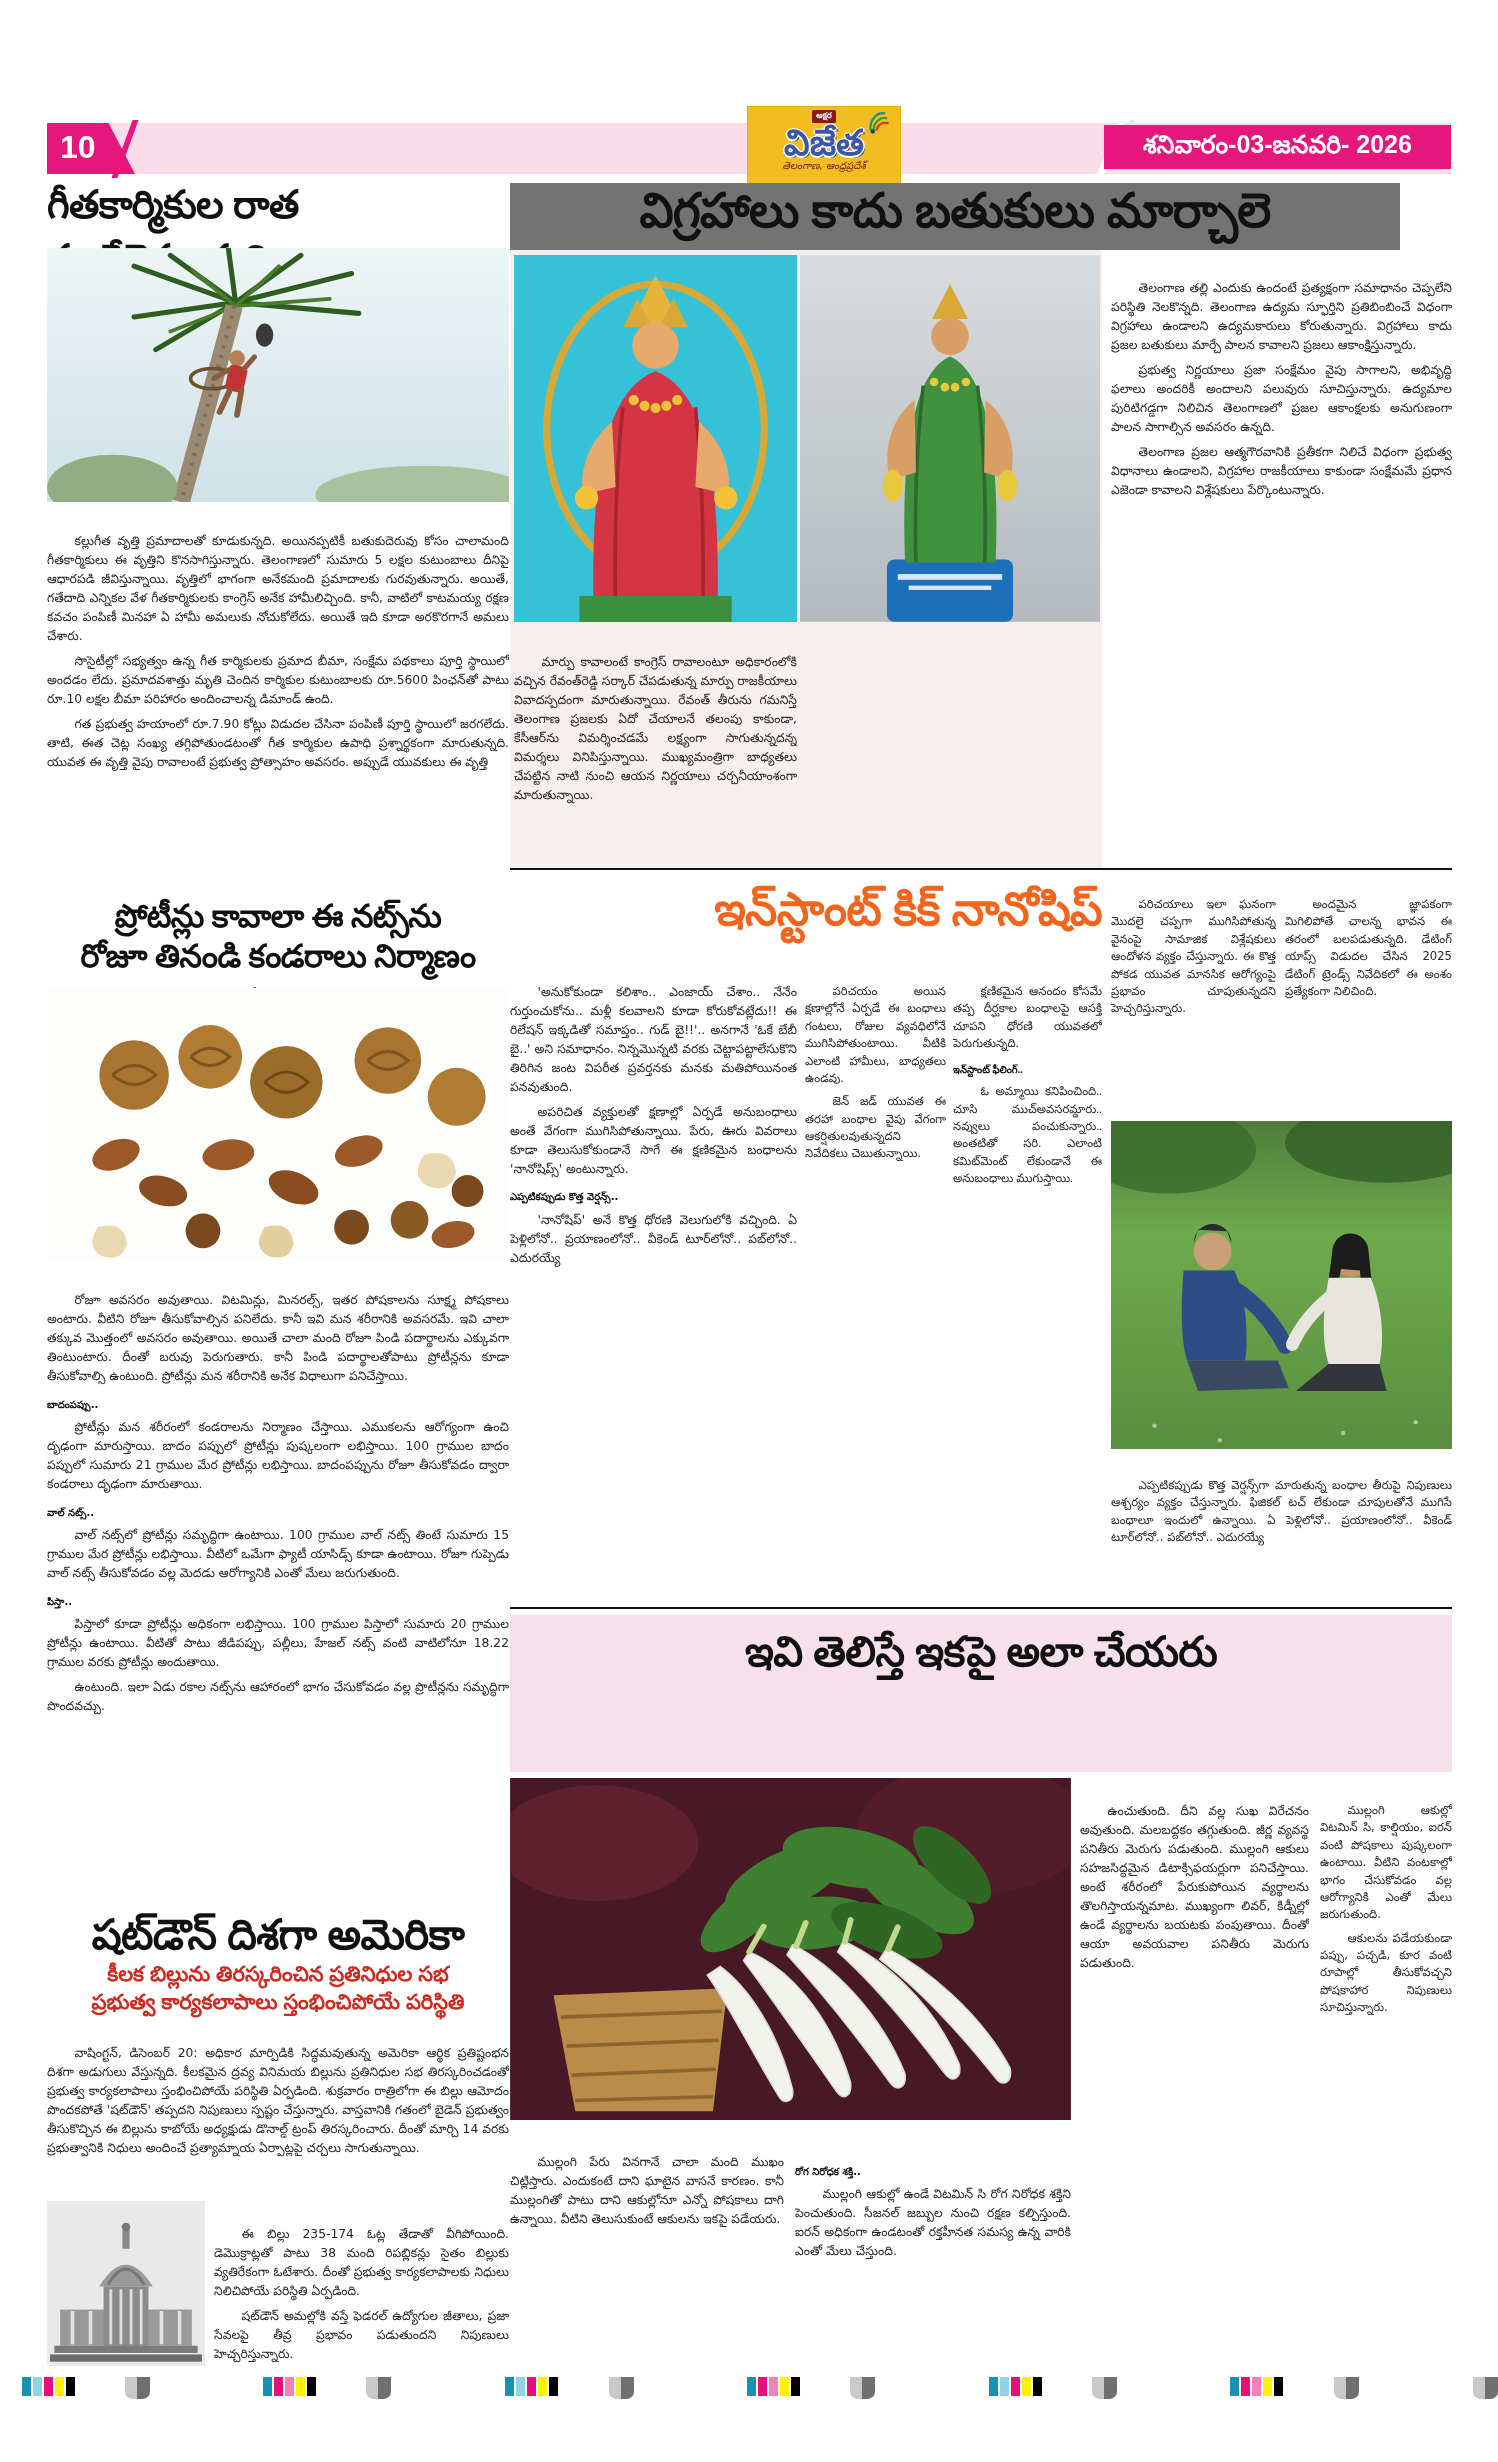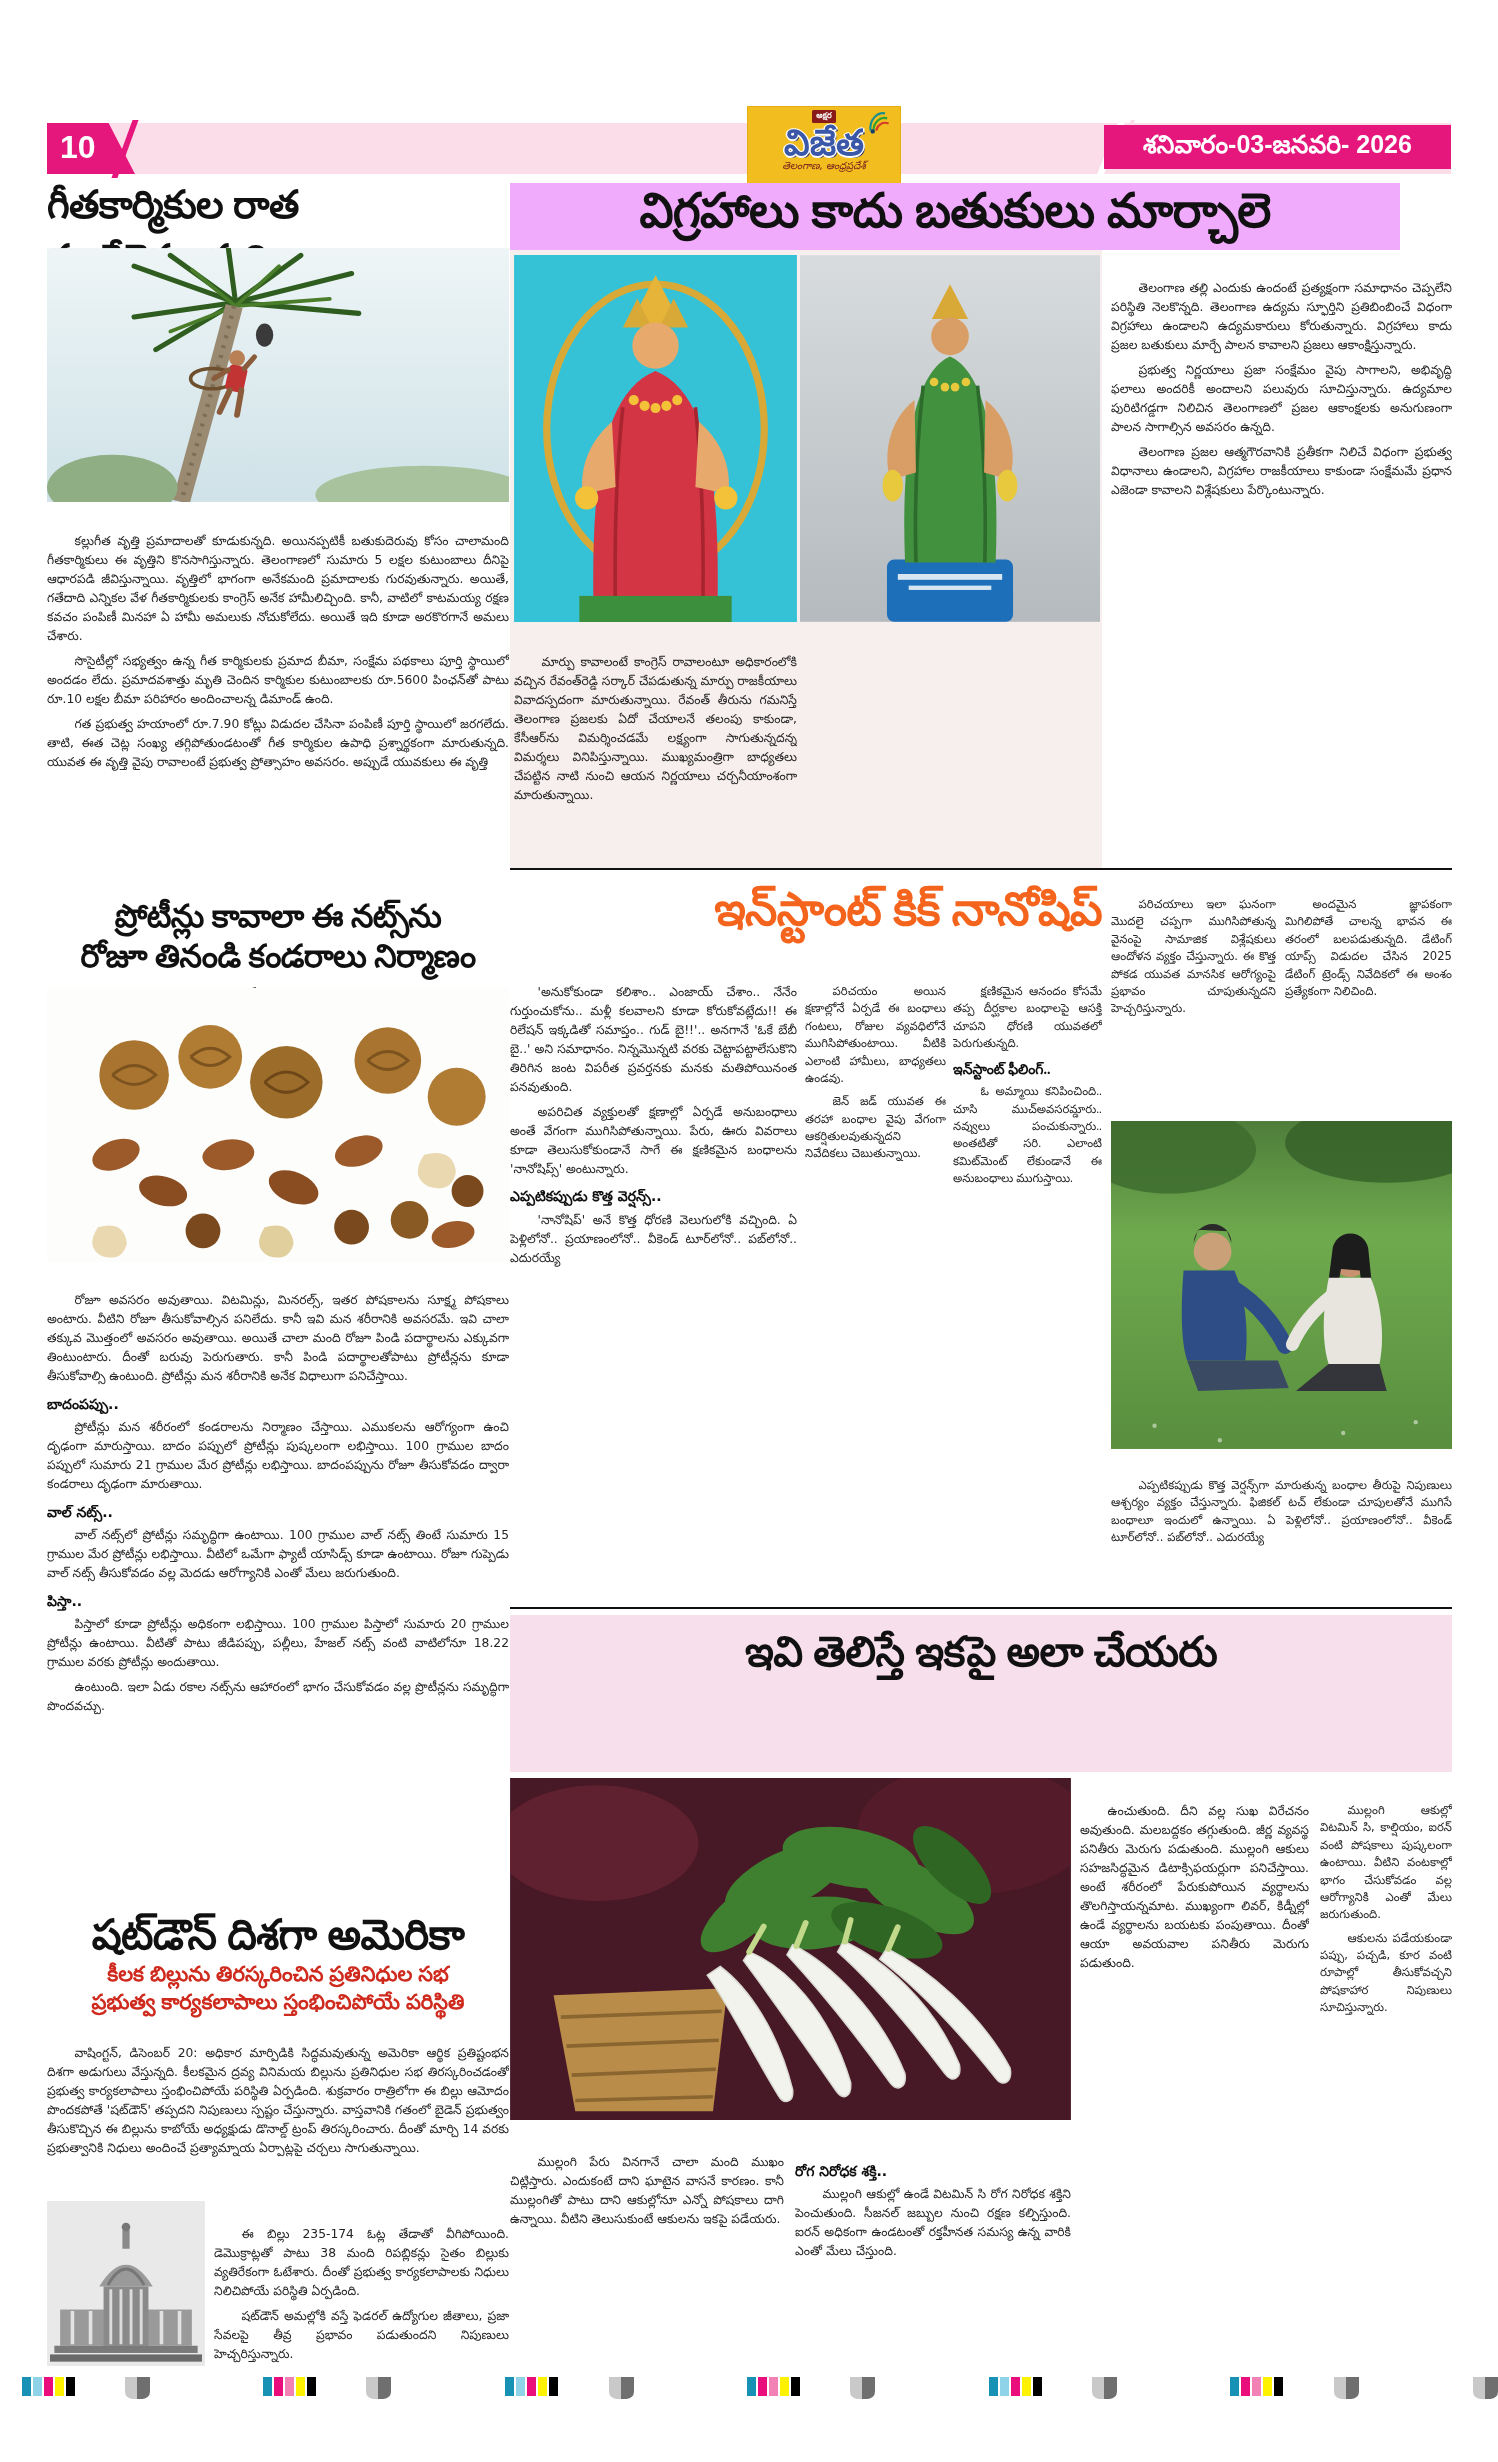--- a/index.html
+++ b/index.html
@@ -26,29 +26,29 @@
   .date-bar{left:1104px;top:125px;width:347px;height:44px;background:#e5177c;display:flex;
             align-items:center;justify-content:center;}
   .date-bar span{color:#fff;font-size:25px;font-weight:bold;font-family:"Liberation Sans",sans-serif;}
   .date-stripe1{left:1108px;top:120px;width:6.5px;height:54px;background:#fff;transform:skewX(-22deg);}
   .date-stripe2{left:1120px;top:120px;width:3.6px;height:54px;background:#fbdce9;transform:skewX(-22deg);}
 
   
   .headline{font-family:"Liberation Sans",sans-serif;font-weight:bold;color:#111;letter-spacing:-0.7px;}
   .body-text{font-size:12.3px;line-height:19px;text-align:justify;overflow:hidden;color:#242424;margin-top:24px;}
   .body-text p{margin:0 0 5.8px 0;text-indent:27.6px;}
-  .body-text h4{margin:8.7px 0 4.4px 0;font-size:14px;color:#0e0e0e;text-indent:0;}
+  .body-text h4{margin:8.7px 0 4.4px 0;font-size:10px;color:#0e0e0e;text-indent:0;}
   .small-col{font-size:11.6px;line-height:17.4px;}
   .red-sub{color:#cf2a1e;font-weight:bold;font-size:21px;text-align:center;
            font-family:"Liberation Sans",sans-serif;}
   .rule{background:#111;}
   .photo{overflow:hidden;}
   .photo svg{display:block;}
 
-  .band{background:#f0abfc;display:flex;align-items:center;justify-content:center;}
+  .band{background:#737373;display:flex;align-items:center;justify-content:center;}
   .pinkzone{background:#f7eeee;}
   .radish-box{background:#f7dfec;text-align:center;}
   .orange-head{color:#f4641d;font-size:46px;font-weight:bold;letter-spacing:-0.7px;
                font-family:"Liberation Sans",sans-serif;}
 
   
   .mark-group{position:absolute;display:flex;}
   .mark-bar{width:9.4px;height:19px;margin-right:1.5px;}
   .mark-gray{width:12.3px;height:22px;}
   .mark-gray:first-child{border-bottom-left-radius:7.3px;}

